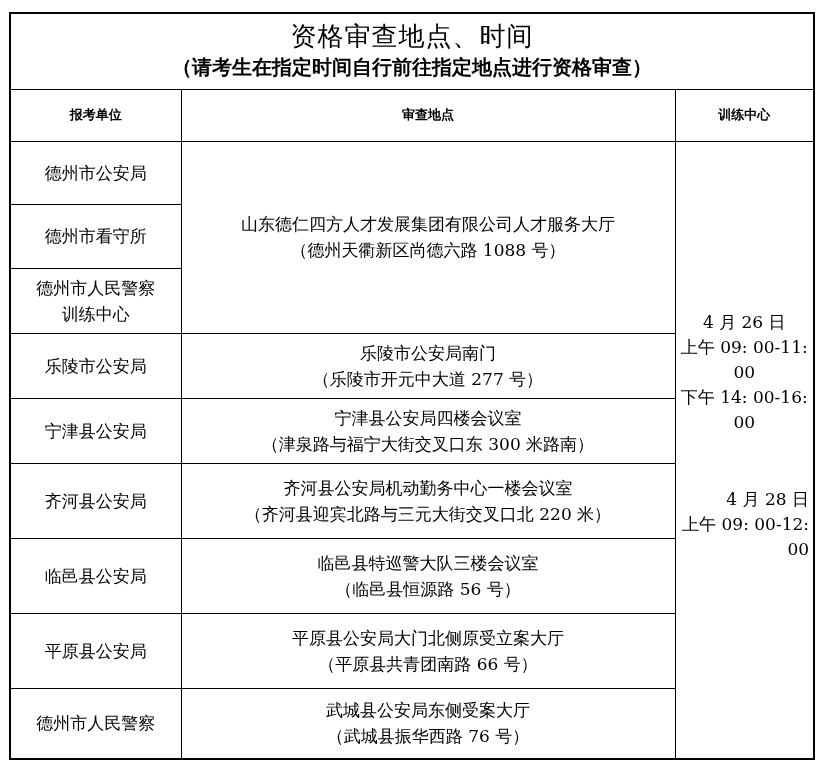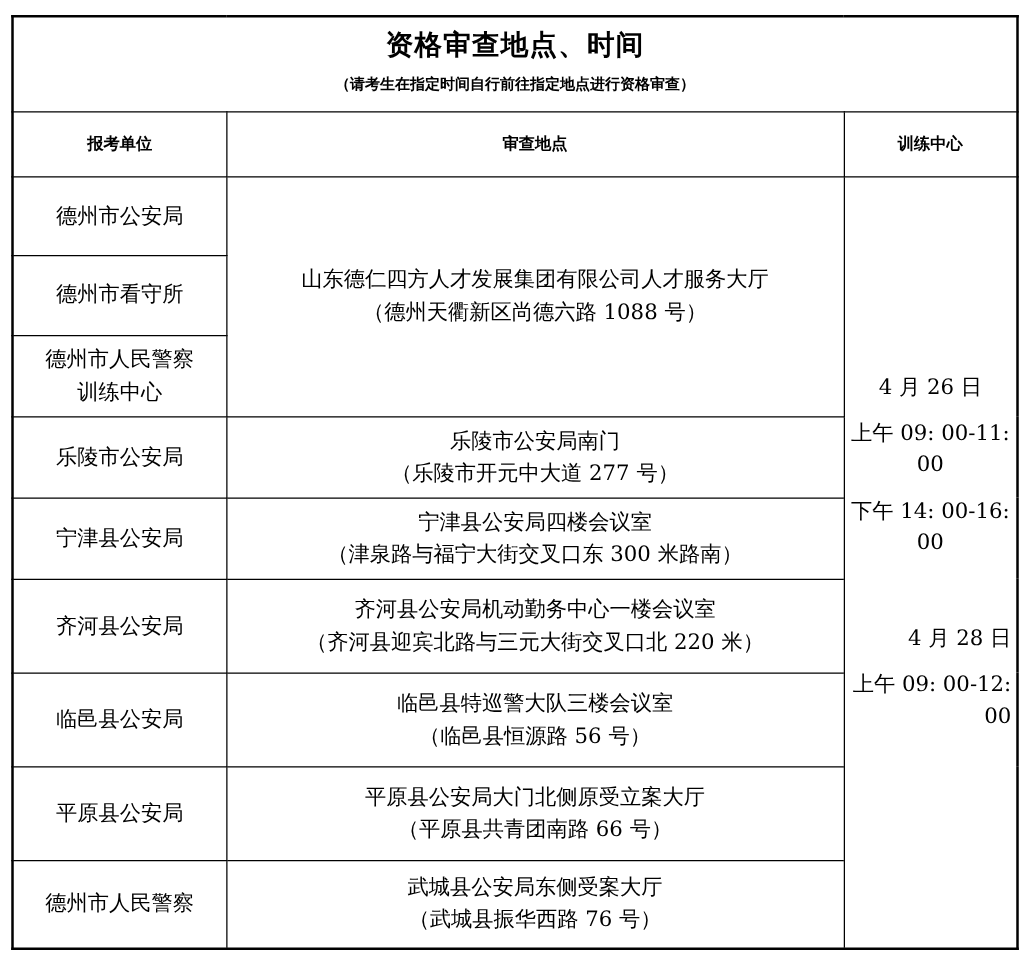--- a/index.html
+++ b/index.html
@@ -23,27 +23,27 @@
     border: 1px solid #000;
     text-align: center;
     vertical-align: middle;
     overflow: hidden;
   }
   .title-cell {
     border-bottom: 2px solid #000;
     padding: 6px 10px;
   }
   .doc-title {
-    font-size: 22px;
-    font-weight: bold;
+    font-size: 26px;
+    font-weight: normal;
     line-height: 32px;
     letter-spacing: 1px;
   }
   .doc-subtitle {
-    font-size: 12px;
+    font-size: 20px;
     font-weight: bold;
     line-height: 30px;
   }
   .header-row th {
     font-size: 13px;
     font-weight: bold;
   }
   .unit-cell {
     font-size: 17px;
     line-height: 26px;
@@ -57,21 +57,20 @@
     line-height: 26px;
   }
   .time-cell { padding: 0 4px; }
   .time-inner {
     position: relative;
     top: -14px;
   }
   .time-block div {
     font-size: 17px;
     line-height: 25px;
-    margin-top: 12px;
   }
   .time-block + .time-block { margin-top: 52px; text-align: right; }
 </style>
 </head>
 <body>
 
 <table class="review-table">
   <colgroup>
     <col style="width:171px">
     <col style="width:494px">

